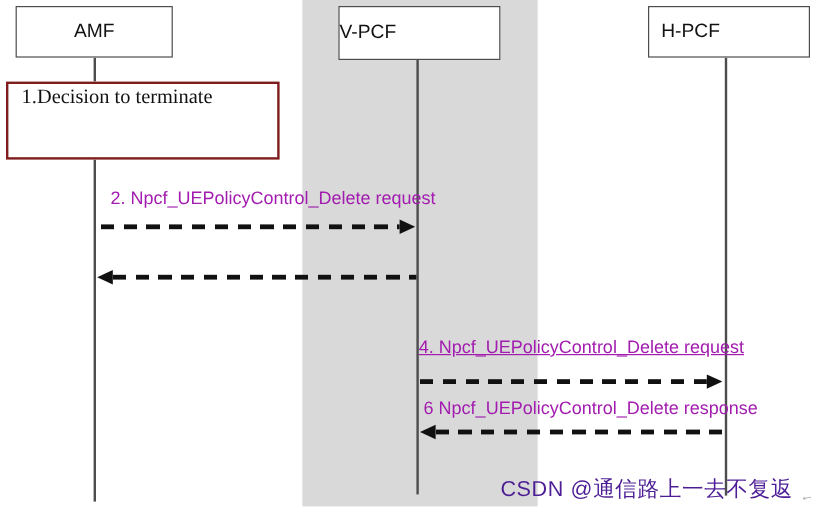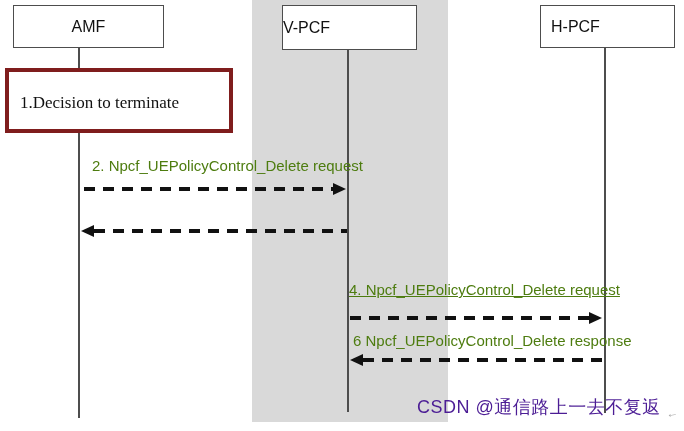--- a/index.html
+++ b/index.html
@@ -11,53 +11,53 @@
   .band { position: absolute; left: 252px; top: 0; width: 196px; height: 422px; background: #d9d9d9; }
   .lifeline { position: absolute; width: 0; border-left: 2px solid #4d4d4d; }
   .entity {
     position: absolute; top: 5px; height: 43px; background: #ffffff;
     border: 1.5px solid #4d4d4d; box-sizing: border-box;
     display: flex; align-items: center; font-size: 16px;
   }
   .entity.center { justify-content: center; }
   .note {
     position: absolute; left: 5px; top: 68px; width: 228px; height: 65px;
-    background: #ffffff; border: 4px solid #7f1d1d; box-sizing: border-box;
+    background: #ffffff; border: 2px solid #7f1d1d; box-sizing: border-box;
     font-family: "Liberation Serif", serif; font-size: 17px; line-height: 22px;
-    padding: 20px 0 0 11px;
+    padding: 0 0 0 11px;
   }
   .dash {
     position: absolute; height: 4px;
     background: repeating-linear-gradient(90deg, #111111 0, #111111 11px, transparent 11px, transparent 19px);
   }
   .head { position: absolute; width: 0; height: 0; border-top: 6px solid transparent; border-bottom: 6px solid transparent; }
   .head.right { border-left: 13px solid #111111; }
   .head.left  { border-right: 13px solid #111111; }
-  .msg { position: absolute; font-size: 15px; white-space: nowrap; color: #4d7c0f; }
+  .msg { position: absolute; font-size: 15px; white-space: nowrap; color: #a21caf; }
   .watermark {
     position: absolute; left: 417px; top: 395px; font-size: 18px;
     color: #4c1d95; white-space: nowrap; letter-spacing: 0.5px;
   }
   .corner-arrow { position: absolute; left: 666px; top: 406px; font-size: 12px; color: #a8a8a8; transform: rotate(-10deg); }
 </style>
 </head>
 <body>
 
 <div class="canvas">
 
   <div class="band"></div>
 
   <div class="watermark">CSDN @通信路上一去不复返</div>
 
   <div class="lifeline" style="left:78px; top:48px; height:20px;"></div>
   <div class="lifeline" style="left:78px; top:133px; height:285px;"></div>
   <div class="lifeline" style="left:347px; top:50px; height:362px;"></div>
   <div class="lifeline" style="left:604px; top:48px; height:365px;"></div>
 
-  <div class="entity center" style="left:13px; width:151px;">
+  <div class="entity center" style="left:13px; width:131px;">
     <span>AMF</span>
   </div>
   <div class="entity" style="left:282px; width:135px; height:45px; ">
     <span>V-PCF</span>
   </div>
   <div class="entity" style="left:540px; width:135px; padding-left:10px;">
     <span>H-PCF</span>
   </div>
 
   <div class="note">

